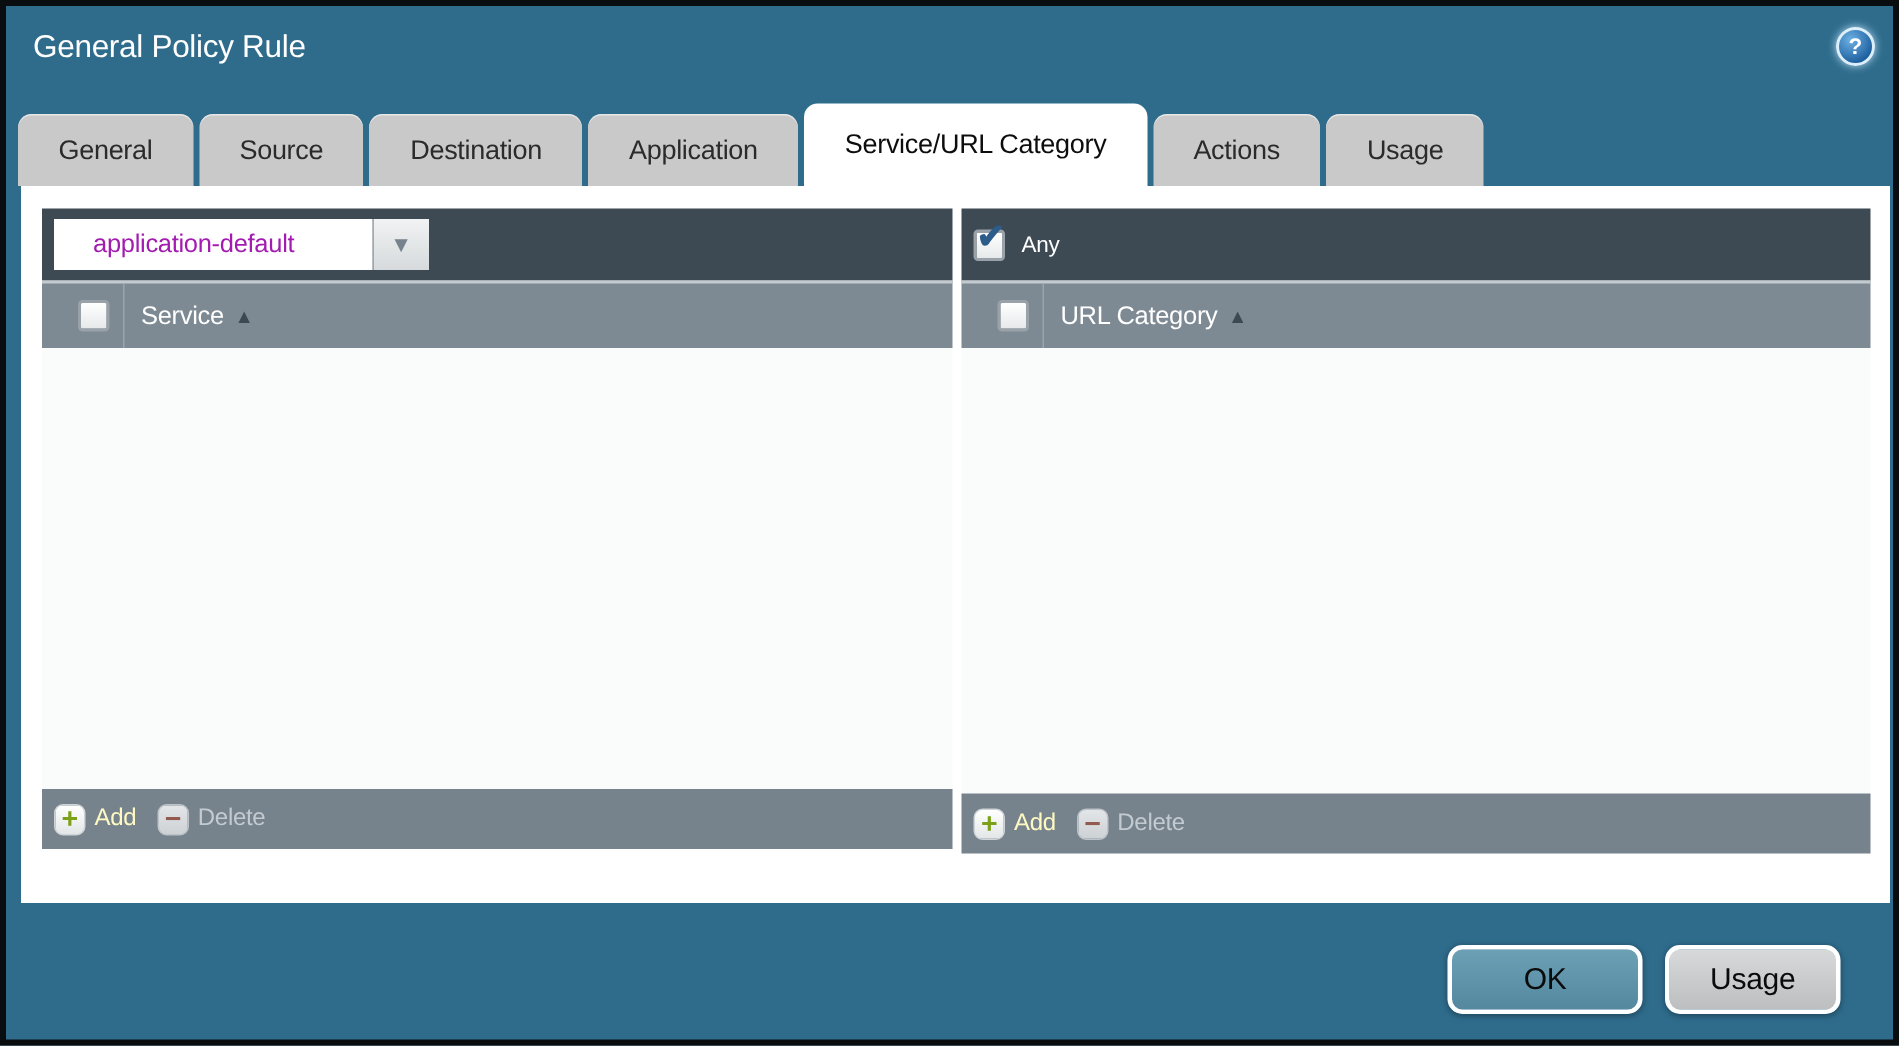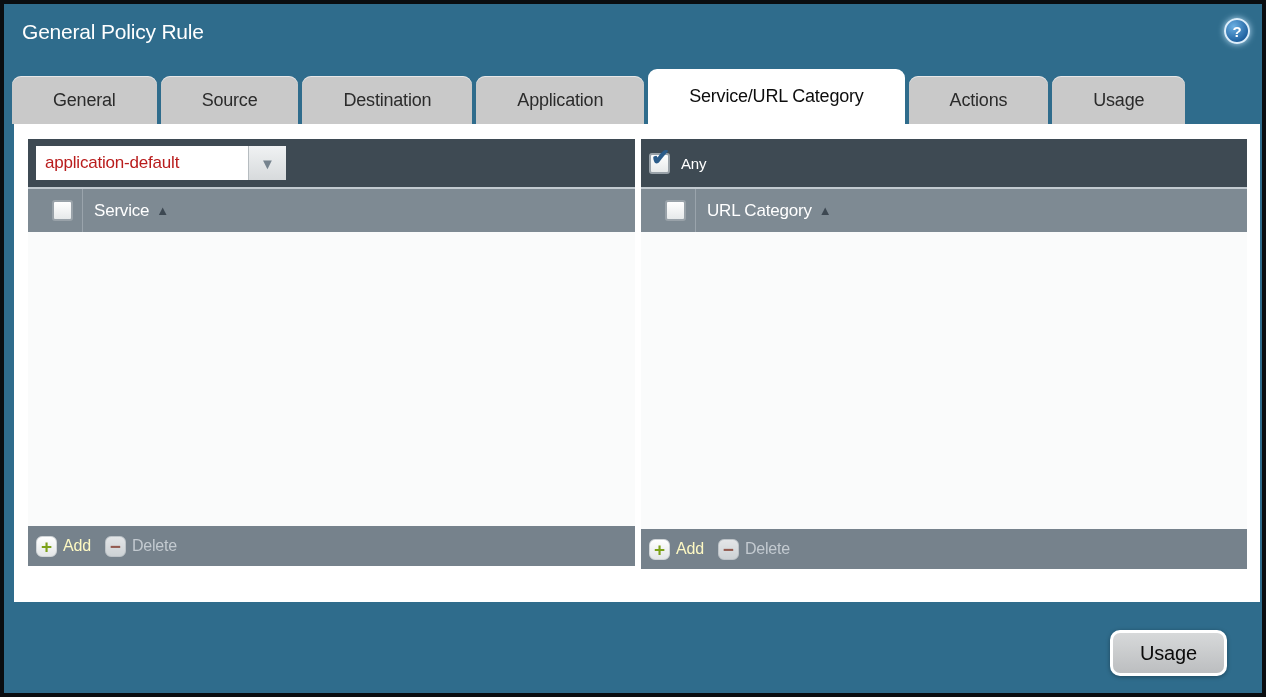--- a/index.html
+++ b/index.html
@@ -26,21 +26,21 @@
     display:flex;align-items:center;justify-content:center;
     cursor:pointer;
   }
   
   .tabs{
     position:absolute;left:8px;top:65px;right:8px;height:55px;
     display:flex;align-items:flex-end;gap:4px;
   }
   .tab{
     height:48px;line-height:48px;
-    padding:0 41px;
+    padding:0 27px;
     background:#c9c9c9;color:#2b2b2b;
     font-size:18px;letter-spacing:-0.2px;
     border-radius:9px 9px 0 0;
     box-shadow:inset 0 1px 0 rgba(255,255,255,.55);
     cursor:pointer;white-space:nowrap;
   }
   .tab.active{
     height:55px;line-height:55px;
     background:#ffffff;color:#0d0d0d;
     box-shadow:none;
@@ -67,21 +67,21 @@
   }
   .panel-list{flex:1;background:#fafbfb;}
   .panel-footer{
     height:40px;background:#76828c;flex:none;
     display:flex;align-items:center;padding-left:8px;
   }
   
   .dropdown{display:flex;height:34px;}
   .dropdown-value{
     width:212px;height:34px;background:#ffffff;
-    padding-left:9px;font-size:17px;line-height:33px;color:#b91c1c;
+    padding-left:26px;font-size:17px;line-height:33px;color:#a21caf;
     letter-spacing:-0.2px;cursor:text;white-space:nowrap;overflow:hidden;
   }
   .dropdown-btn{
     width:38px;height:34px;
     background:linear-gradient(#f0f2f3,#d7dadc);
     display:flex;align-items:center;justify-content:center;
     font-size:15px;color:#76838e;cursor:pointer;
     border-left:1px solid #b6bcc0;
   }
   
@@ -194,15 +194,16 @@
         </div>
         <div class="ft-btn disabled">
           <span class="ft-icon del">−</span>
           <span class="ft-label del">Delete</span>
         </div>
       </div>
     </div>
 
   </div>
 
+  <div class="btn ok">OK</div>
   <div class="btn cancel">Usage</div>
 
 </div>
 
 </body></html>

